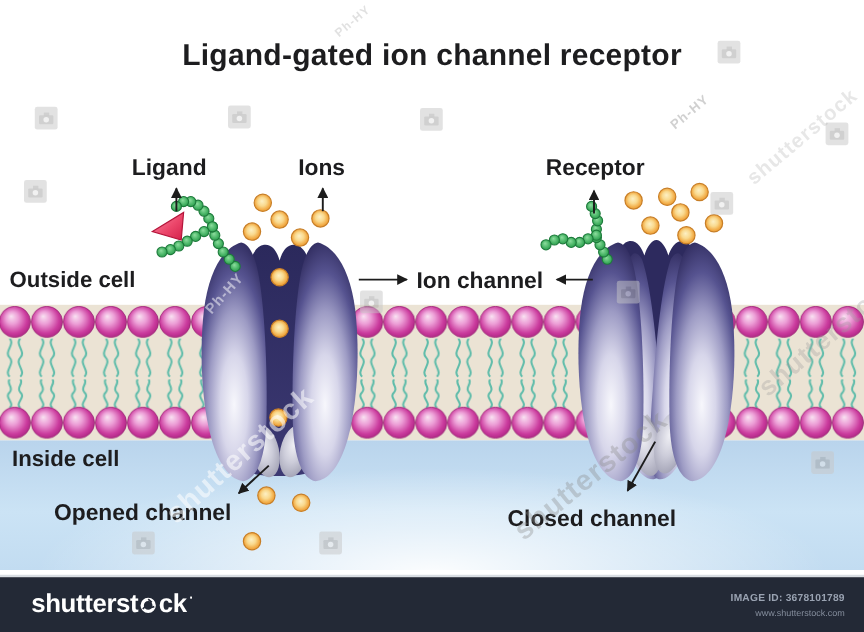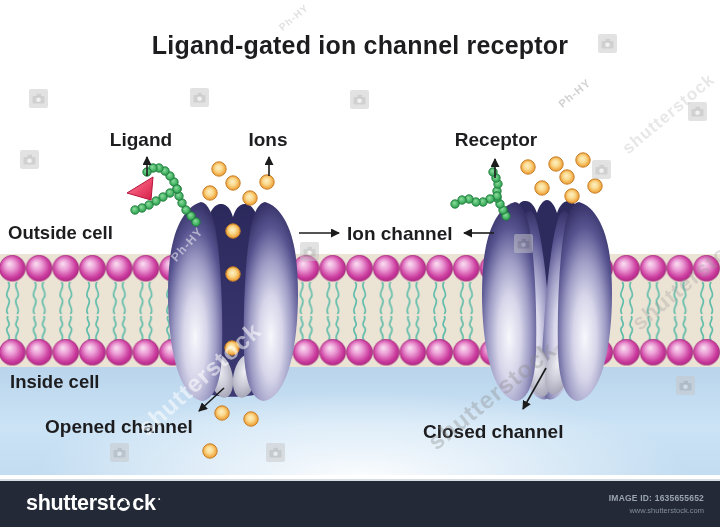--- a/index.html
+++ b/index.html
@@ -333,18 +333,18 @@
     <svg class="ring" width="15" height="15">
       <circle cx="7.5" cy="7.5" r="5" fill="none" stroke="#ffffff" stroke-width="2.8"></circle>
       <line x1="7.5" y1="2.2" x2="10.5" y2="5" stroke="#232936" stroke-width="1.4"></line>
       <line x1="12.6" y1="8.5" x2="9" y2="9.5" stroke="#232936" stroke-width="1.4"></line>
       <line x1="3" y1="10.5" x2="6" y2="7.5" stroke="#232936" stroke-width="1.4"></line>
     </svg>
     <span>ck</span>
     <span class="mark">·</span>
   </div>
   <div class="footer-meta">
-    <div class="id">IMAGE ID: 1635655652</div>
+    <div class="id">IMAGE ID: 3678101789</div>
     <div class="url">www.shutterstock.com</div>
   </div>
 </div>
 
 </div>
 
 </body></html>

